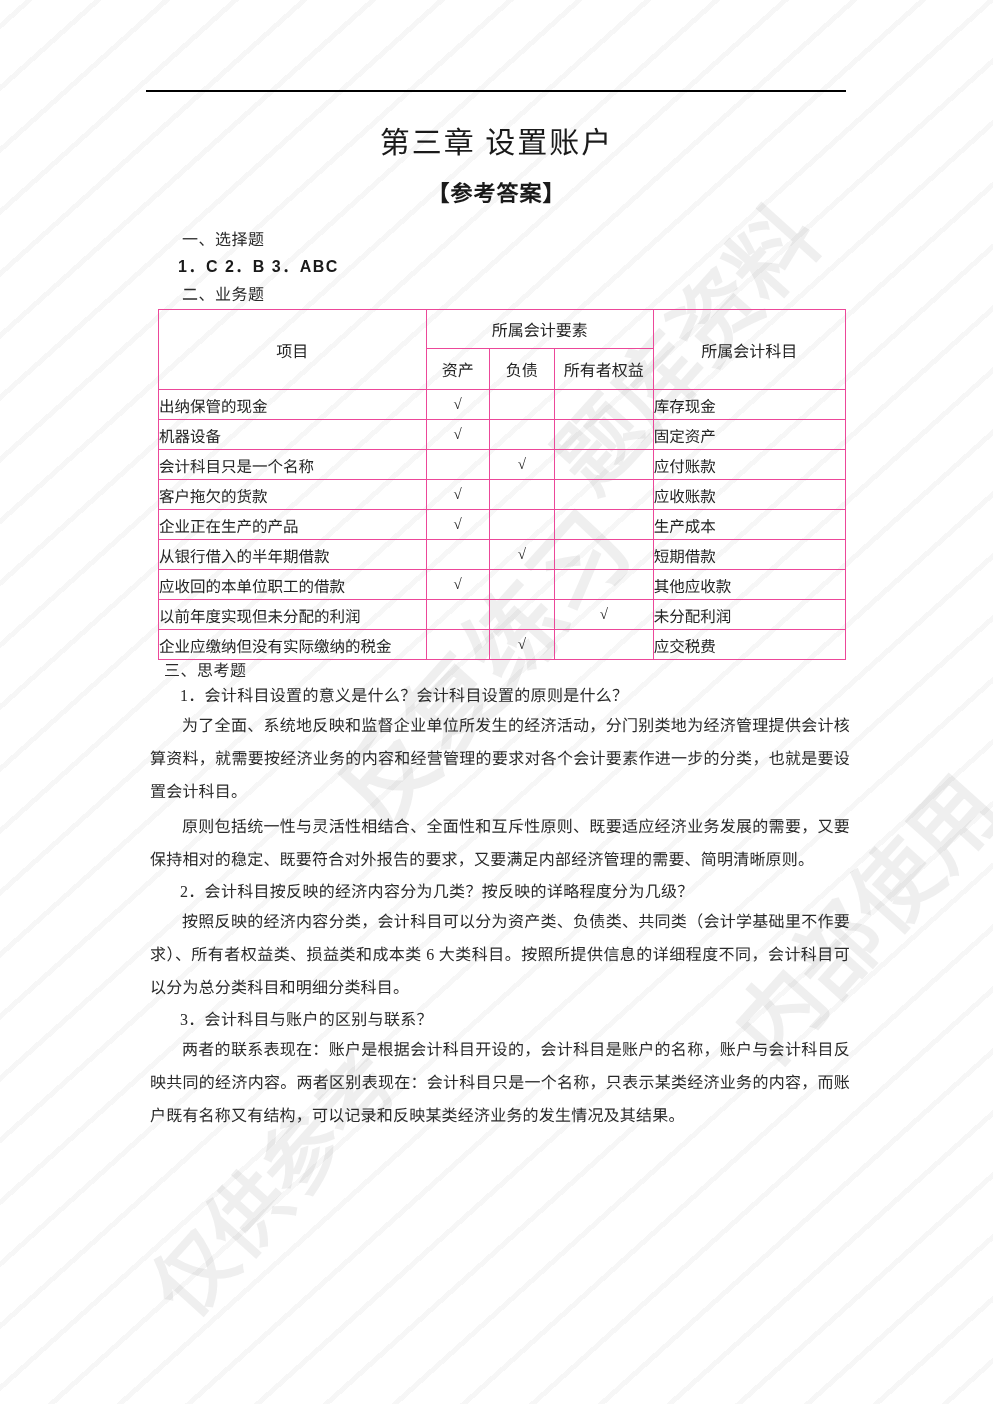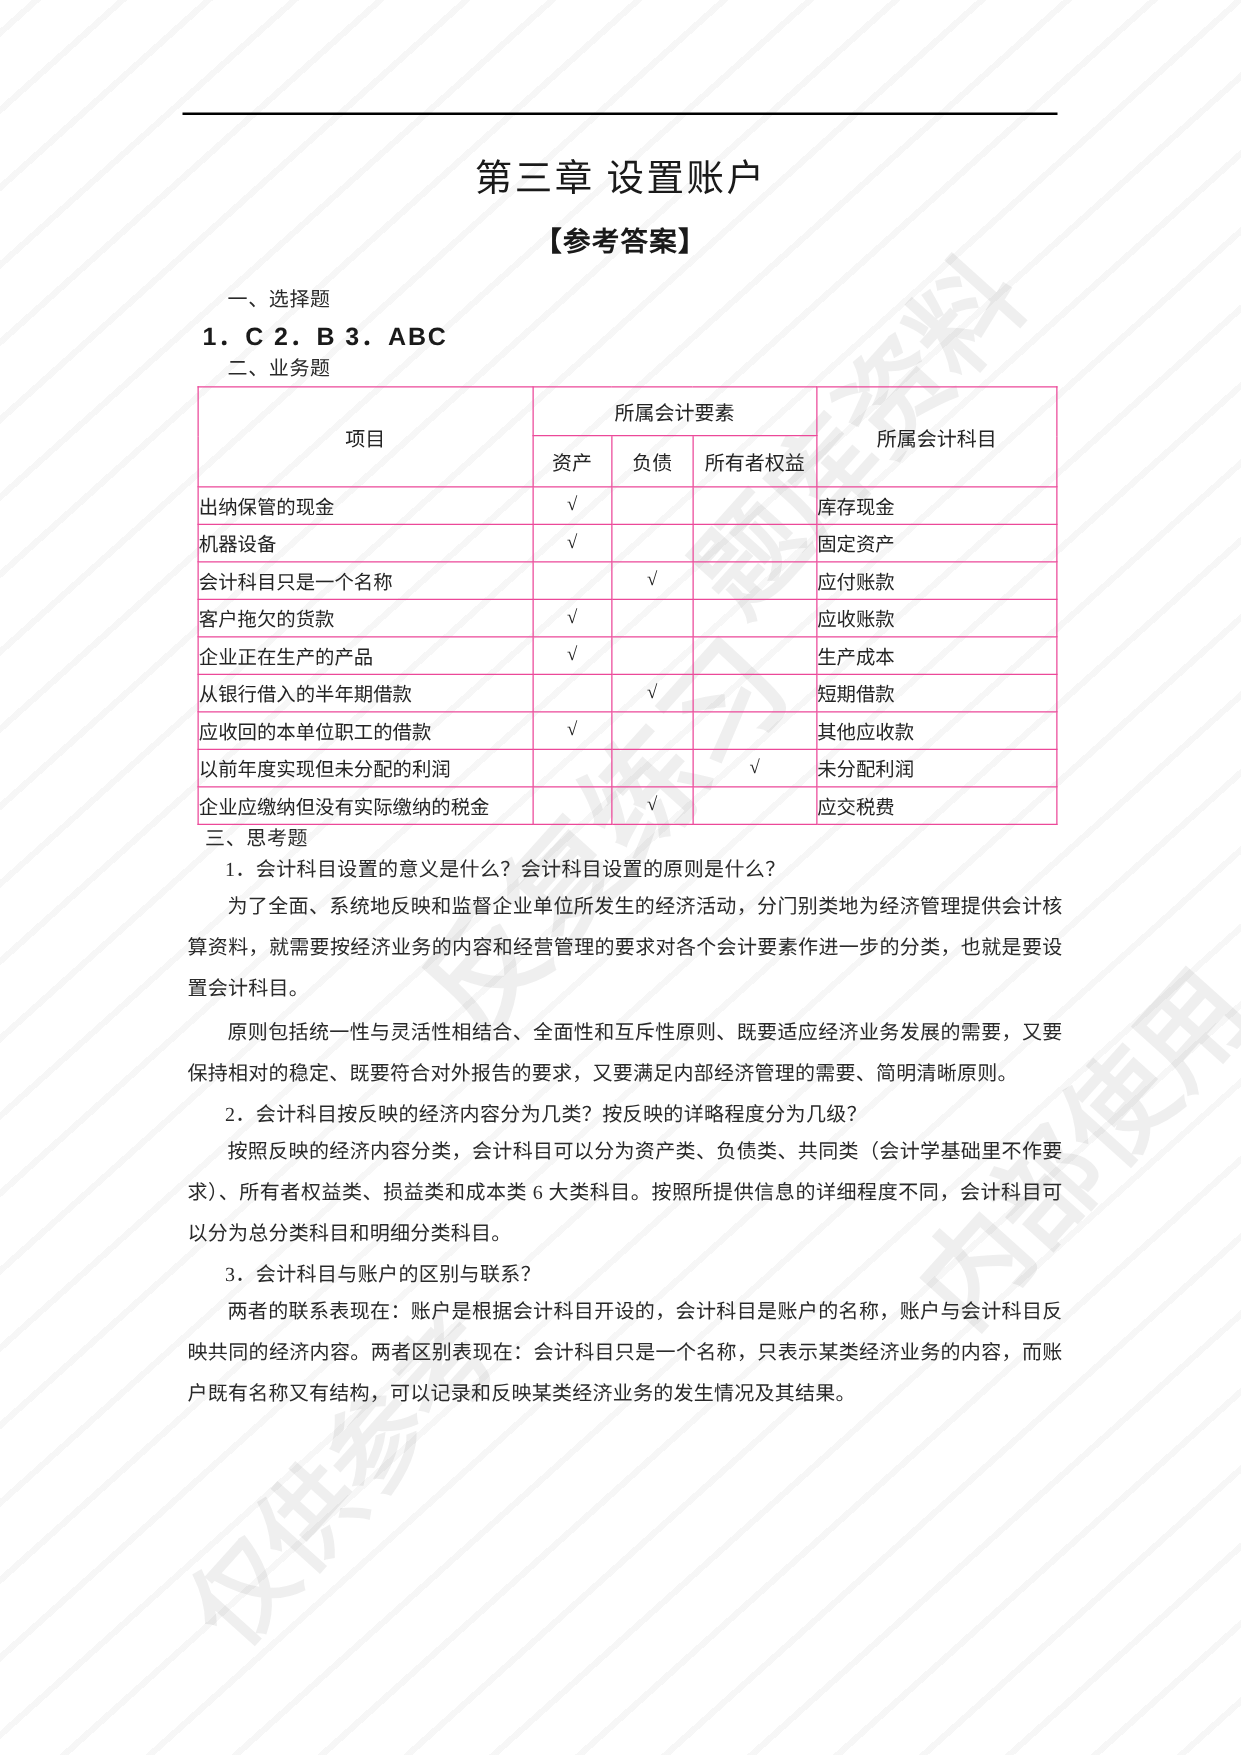--- a/index.html
+++ b/index.html
@@ -101,23 +101,23 @@
     font-size: 16px;
     color: #2a2a2a;
     letter-spacing: 0.5px;
   }
   .sec-1 { left: 182px; top: 226px; }
   .sec-2 { left: 182px; top: 281px; }
   .sec-3 { left: 164px; top: 657px; }
 
   .answer-line {
     position: absolute;
-    left: 162px;
+    left: 178px;
     top: 253px;
-    font-size: 20px;
+    font-size: 16px;
     font-family: "Liberation Sans", "DejaVu Sans", sans-serif;
     font-weight: 600;
     letter-spacing: 1.5px;
     color: #1a1a1a;
   }
 
   
   .answer-table {
     position: absolute;
     left: 158px;

